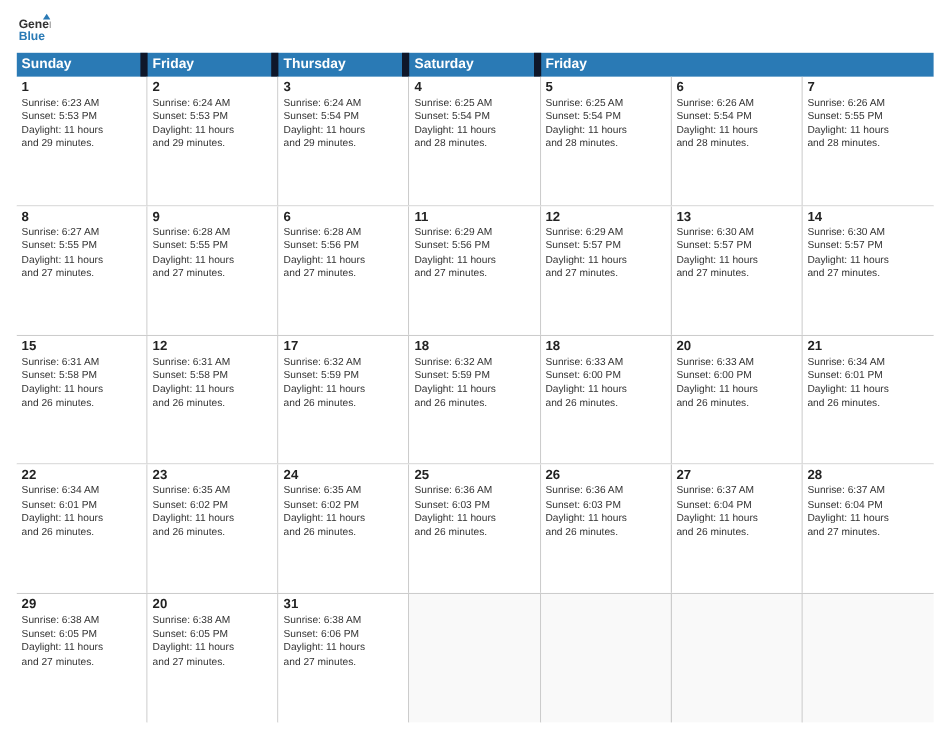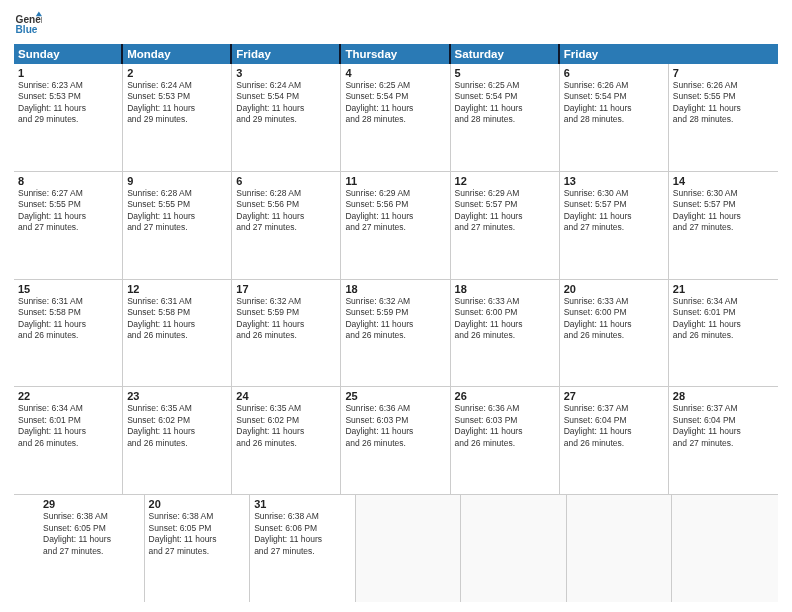--- a/index.html
+++ b/index.html
@@ -53,35 +53,35 @@
       display: grid;
       grid-template-columns: repeat(7, 1fr);
       background: #2a7ab5;
     }
     .cal-header-cell {
       color: #fff;
       font-size: 11.5px;
       font-weight: bold;
       padding: 4px 4px;
       text-align: left;
-      border-right: 2px solid #0f172a;
+      border-right: 6px solid #0f172a;
     }
     .cal-header-cell:last-child { border-right: none; }
     .cal-body {
       flex: 1;
       display: flex;
       flex-direction: column;
     }
     .cal-row {
       display: grid;
       grid-template-columns: repeat(7, 1fr);
       flex: 1;
       border-bottom: 1px solid #ccc;
     }
-    .cal-row:last-child { border-bottom: none; margin-left: 25px; }
+    .cal-row:last-child { border-bottom: none; }
     .cal-cell {
       border-right: 1px solid #ccc;
       padding: 3px 4px;
       font-size: 9px;
       color: #333;
       vertical-align: top;
       min-height: 0;
       background: #fff;
     }
     .cal-cell:last-child { border-right: none; }
@@ -112,21 +112,20 @@
     </div>
     <div class="title-block">
       <div class="month-title"></div>
       <div class="location"></div>
     </div>
   </div>
 
   <div class="calendar">
     <div class="cal-header-row" id="cal-header">
         <div class="cal-header-cell">Sunday</div>
-        <div class="cal-header-cell">Monday</div>
         <div class="cal-header-cell">Friday</div>
         <div class="cal-header-cell">Thursday</div>
         <div class="cal-header-cell">Saturday</div>
         <div class="cal-header-cell">Friday</div>
       </div>
     <div class="cal-body" id="cal-body">
         <div class="cal-row">
           <div class="cal-cell">
             <div class="day-num">1</div>
             <div class="cell-line">Sunrise: 6:23 AM</div>

